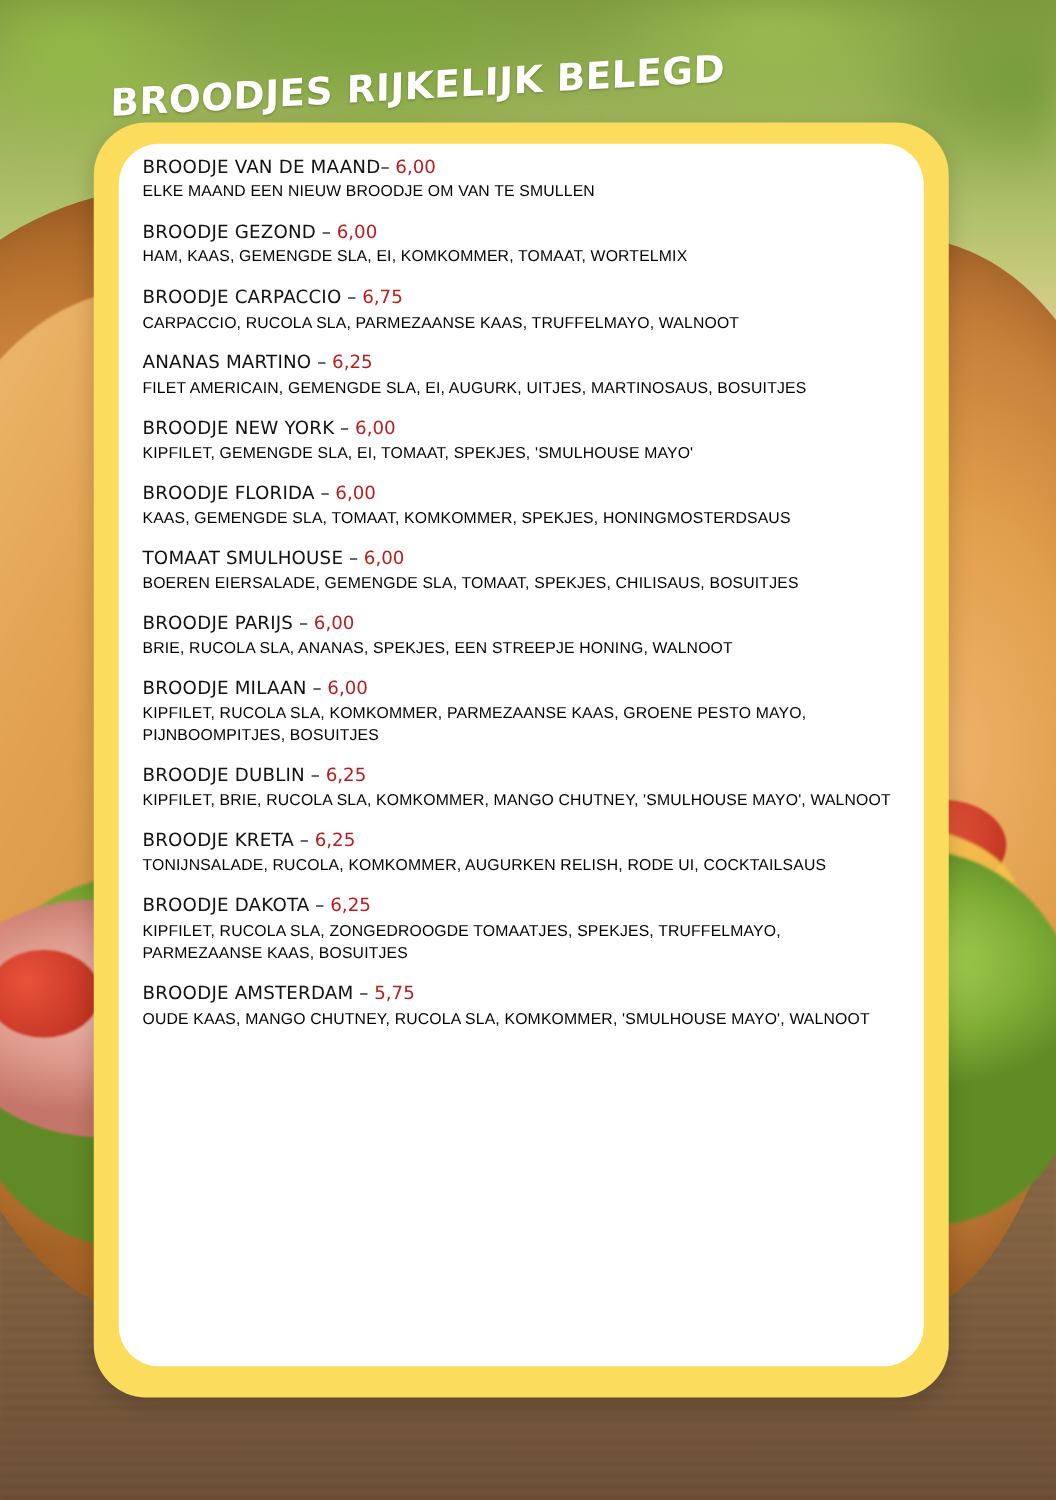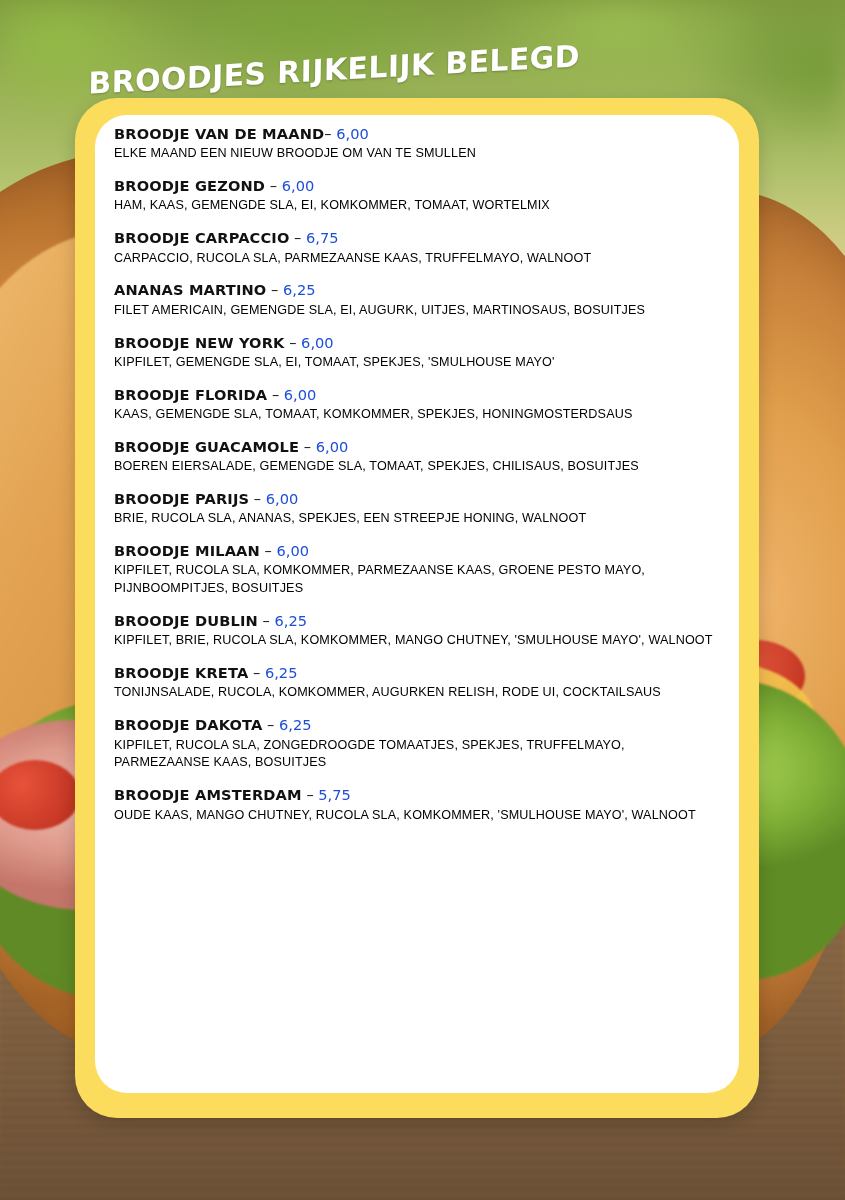--- a/index.html
+++ b/index.html
@@ -233,31 +233,31 @@
   .menu-item:last-child { margin-bottom: 0; }
 
   .item-head {
     font-family: "DejaVu Sans", sans-serif;
     font-size: 14.6px;
     color: #111111;
     line-height: 1.32;
     white-space: nowrap;
   }
   .item-name {
-    font-weight: 700;
+    font-weight: 400;
     letter-spacing: 0.15px;
     text-align: right;
   }
   .item-sep {
     font-weight: 400;
     color: #111111;
   }
   .item-price {
     font-weight: 400;
-    color: #1d4ed8;
+    color: #b91c1c;
   }
   .item-desc {
     font-family: "Liberation Sans", sans-serif;
     font-size: 12.6px;
     color: #000000;
     line-height: 1.42;
     letter-spacing: 0.15px;
     margin-top: 2px;
     max-width: 608px;
   }
@@ -327,21 +327,21 @@
 
     <div class="menu-item">
       <div class="item-head">
         <span class="item-name">BROODJE FLORIDA</span> <span class="item-sep">–</span> <span class="item-price">6,00</span>
       </div>
       <div class="item-desc">KAAS, GEMENGDE SLA, TOMAAT, KOMKOMMER, SPEKJES, HONINGMOSTERDSAUS</div>
     </div>
 
     <div class="menu-item">
       <div class="item-head">
-        <span class="item-name">BROODJE GUACAMOLE</span> <span class="item-sep">–</span> <span class="item-price">6,00</span>
+        <span class="item-name">TOMAAT SMULHOUSE</span> <span class="item-sep">–</span> <span class="item-price">6,00</span>
       </div>
       <div class="item-desc">BOEREN EIERSALADE, GEMENGDE SLA, TOMAAT, SPEKJES, CHILISAUS, BOSUITJES</div>
     </div>
 
     <div class="menu-item">
       <div class="item-head">
         <span class="item-name">BROODJE PARIJS</span> <span class="item-sep">–</span> <span class="item-price">6,00</span>
       </div>
       <div class="item-desc">BRIE, RUCOLA SLA, ANANAS, SPEKJES, EEN STREEPJE HONING, WALNOOT</div>
     </div>

